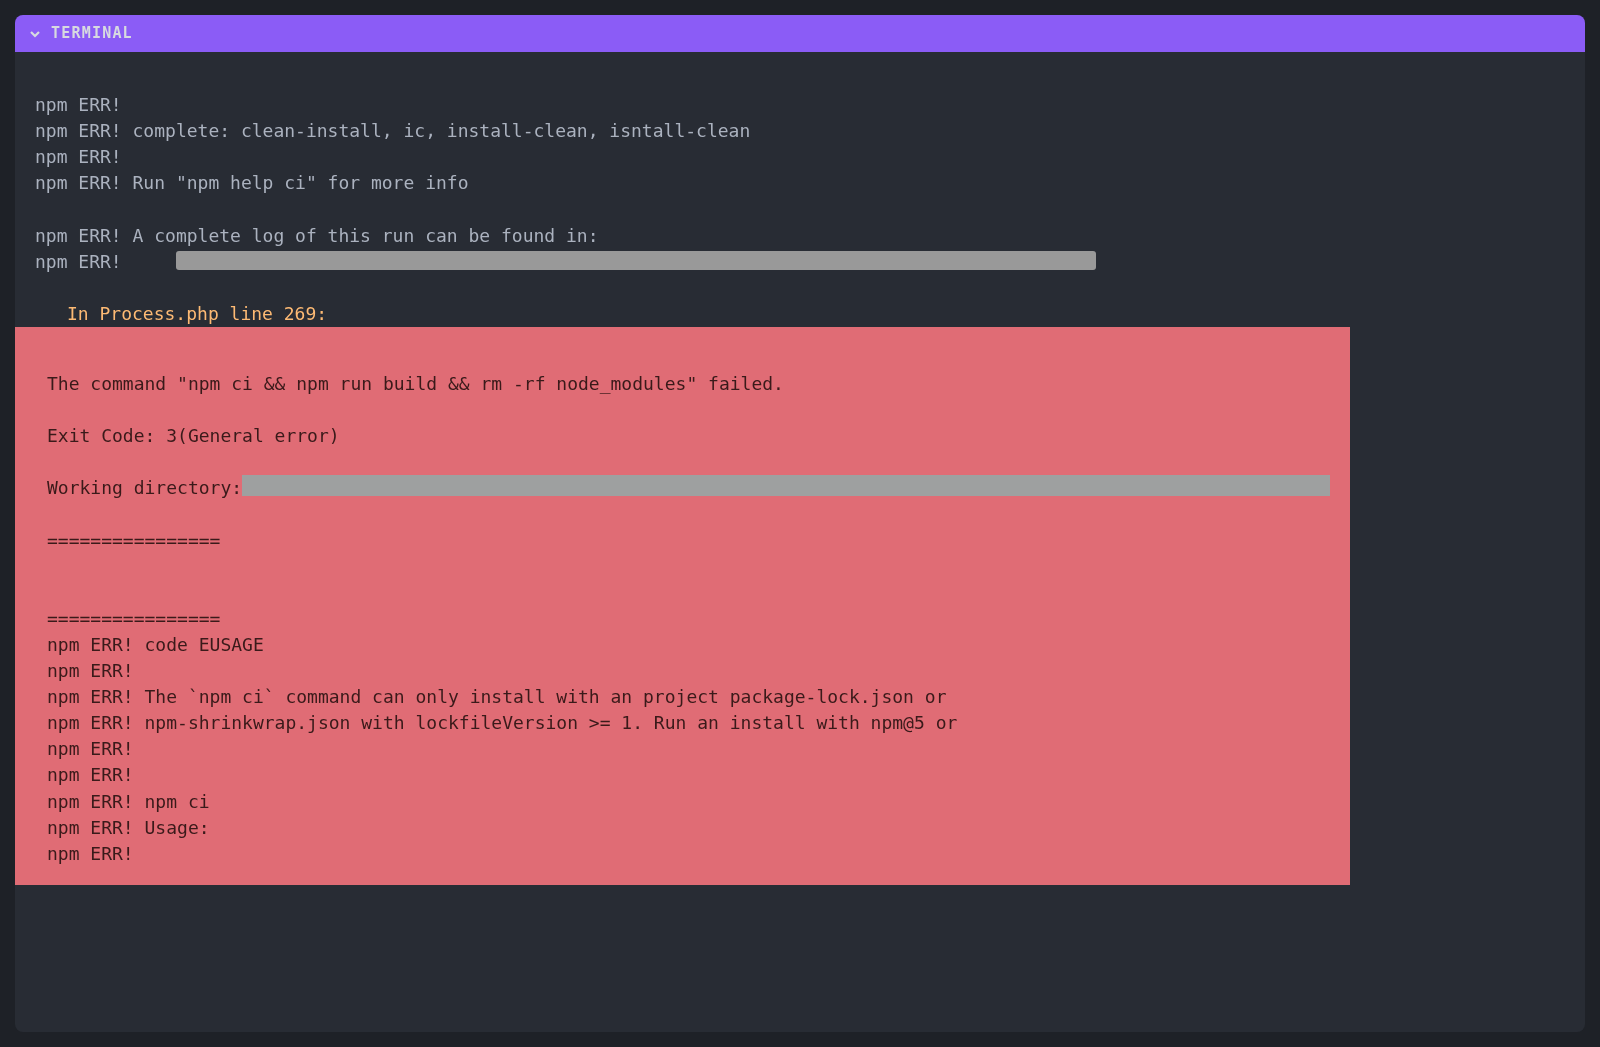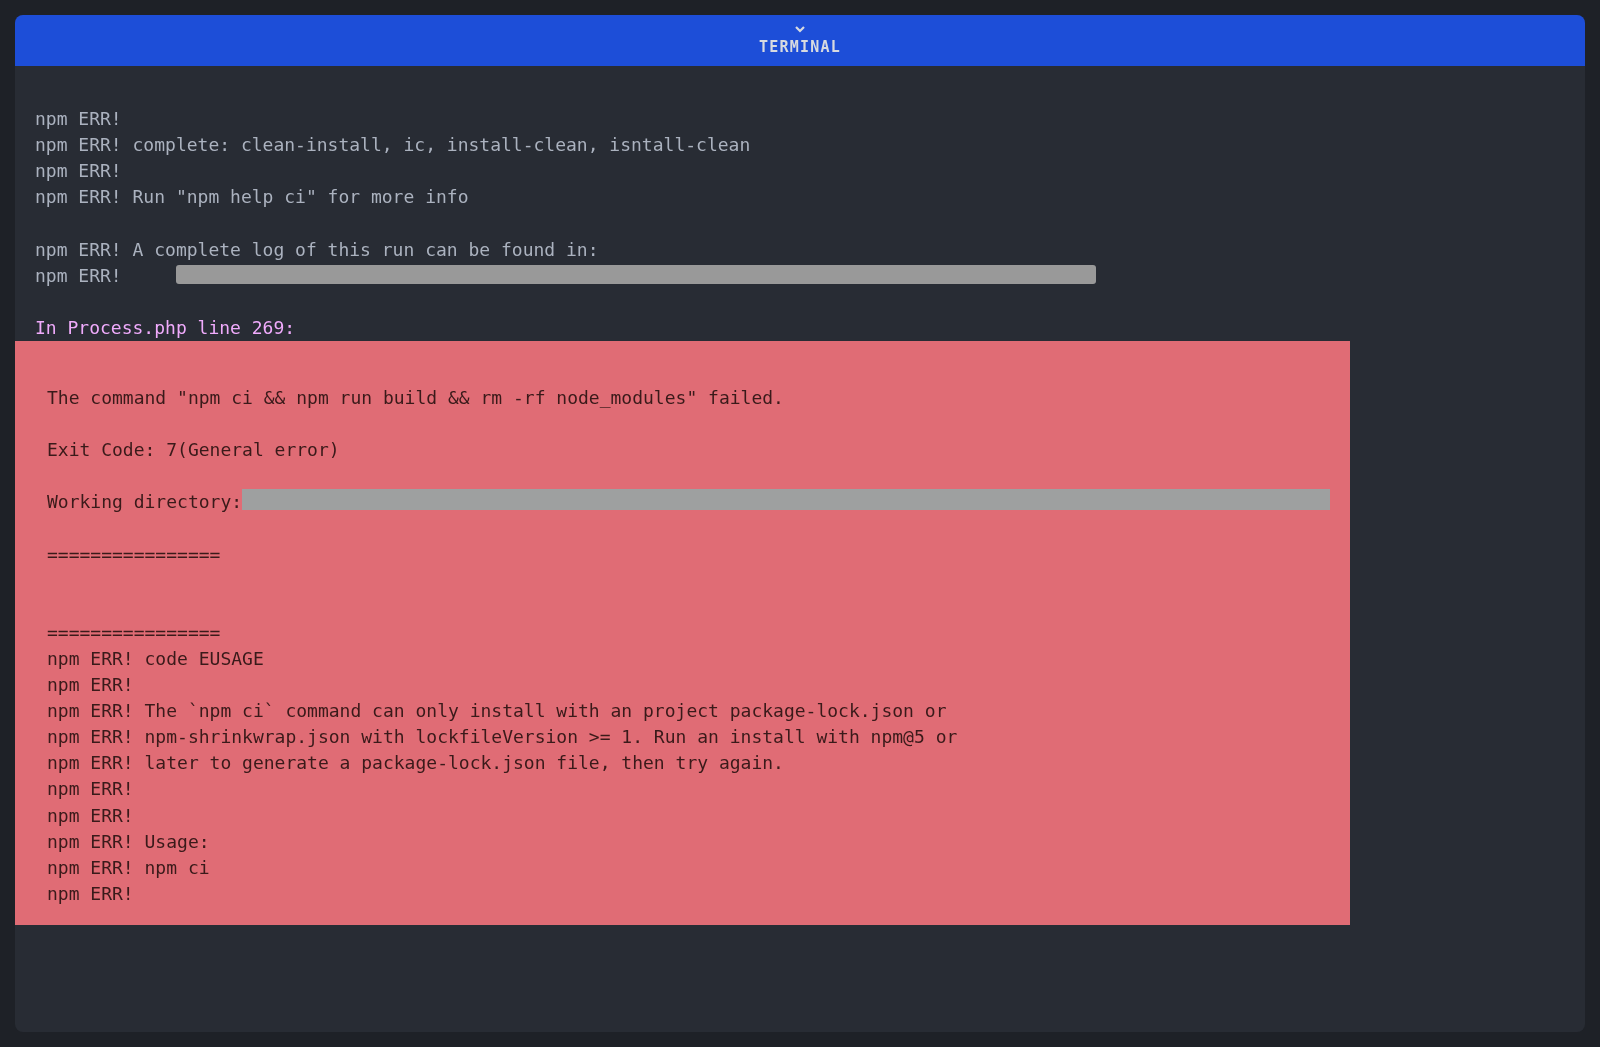--- a/index.html
+++ b/index.html
@@ -26,23 +26,22 @@
       overflow: hidden;
       height: calc(100% - 30px);
       display: flex;
       flex-direction: column;
     }
     
     .panel-header {
       display: flex;
       align-items: center;
       padding: 8px 14px;
-      gap: 2px;
-      background: #1d4ed8;
-      flex-direction: column;
+      gap: 10px;
+      background: #8b5cf6;
     }
     
     .chevron-icon {
       width: 12px;
       height: 12px;
       display: inline-flex;
       align-items: center;
       justify-content: center;
     }
     
@@ -86,21 +85,22 @@
       vertical-align: text-top;
       height: 1.1em;
       line-height: 1.1em;
     }
     
     .redacted-1 {
       width: 920px;
     }
     
     .orange-line {
-      color: #f0abfc;
+      color: #fdba74;
+      margin-left: 32px;
     }
     
     .error-block {
       background: #e06c75;
       color: #3a1a1a;
       padding: 18px 20px 18px 32px;
       margin-left: -20px;
       margin-right: 0;
       font-family: inherit;
       line-height: 1.45;
@@ -160,37 +160,36 @@
     <div class="log-line">npm ERR! A complete log of this run can be found in:</div>
     <div class="log-line"><span>npm ERR!     </span><span class="redacted redacted-1">&nbsp;</span></div>
     <div class="blank-line"></div>
     <div class="log-line orange-line">In Process.php line 269:</div>
 
     <div class="wrap-container">
       <div class="error-block">
         <div class="err-blank"></div>
         <div class="err-line">The command "npm ci &amp;&amp; npm run build &amp;&amp; rm -rf node_modules" failed.</div>
         <div class="err-blank"></div>
-        <div class="err-line">Exit Code: 7(General error)</div>
+        <div class="err-line">Exit Code: 3(General error)</div>
         <div class="err-blank"></div>
         <div class="err-line wd-line">
           <span class="wd-label">Working directory:</span>
           <span class="redacted-2"></span>
         </div>
         <div class="err-blank"></div>
         <div class="err-line">================</div>
         <div class="err-blank"></div>
         <div class="err-blank"></div>
         <div class="err-line">================</div>
         <div class="err-line">npm ERR! code EUSAGE</div>
         <div class="err-line">npm ERR!</div>
         <div class="err-line">npm ERR! The `npm ci` command can only install with an project package-lock.json or</div>
         <div class="err-line">npm ERR! npm-shrinkwrap.json with lockfileVersion &gt;= 1. Run an install with npm@5 or</div>
-        <div class="err-line">npm ERR! later to generate a package-lock.json file, then try again.</div>
         <div class="err-line">npm ERR!</div>
         <div class="err-line">npm ERR!</div>
+        <div class="err-line">npm ERR! npm ci</div>
         <div class="err-line">npm ERR! Usage:</div>
-        <div class="err-line">npm ERR! npm ci</div>
         <div class="err-line">npm ERR!</div>
       </div>
     </div>
   </div>
 </div>
 
 </body></html>

